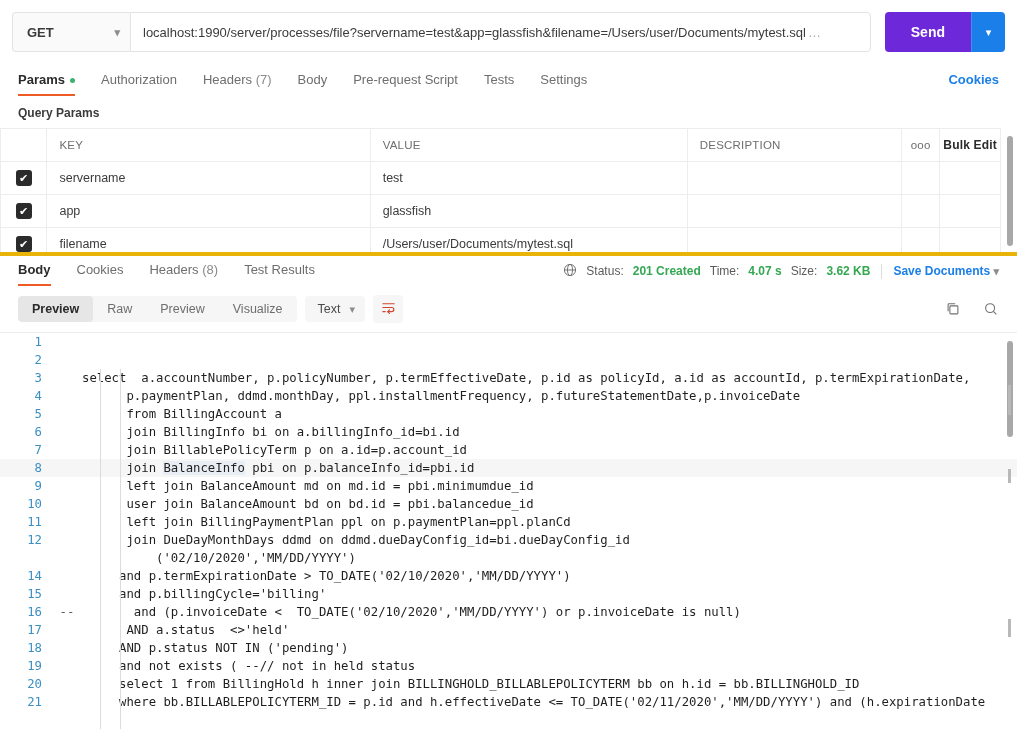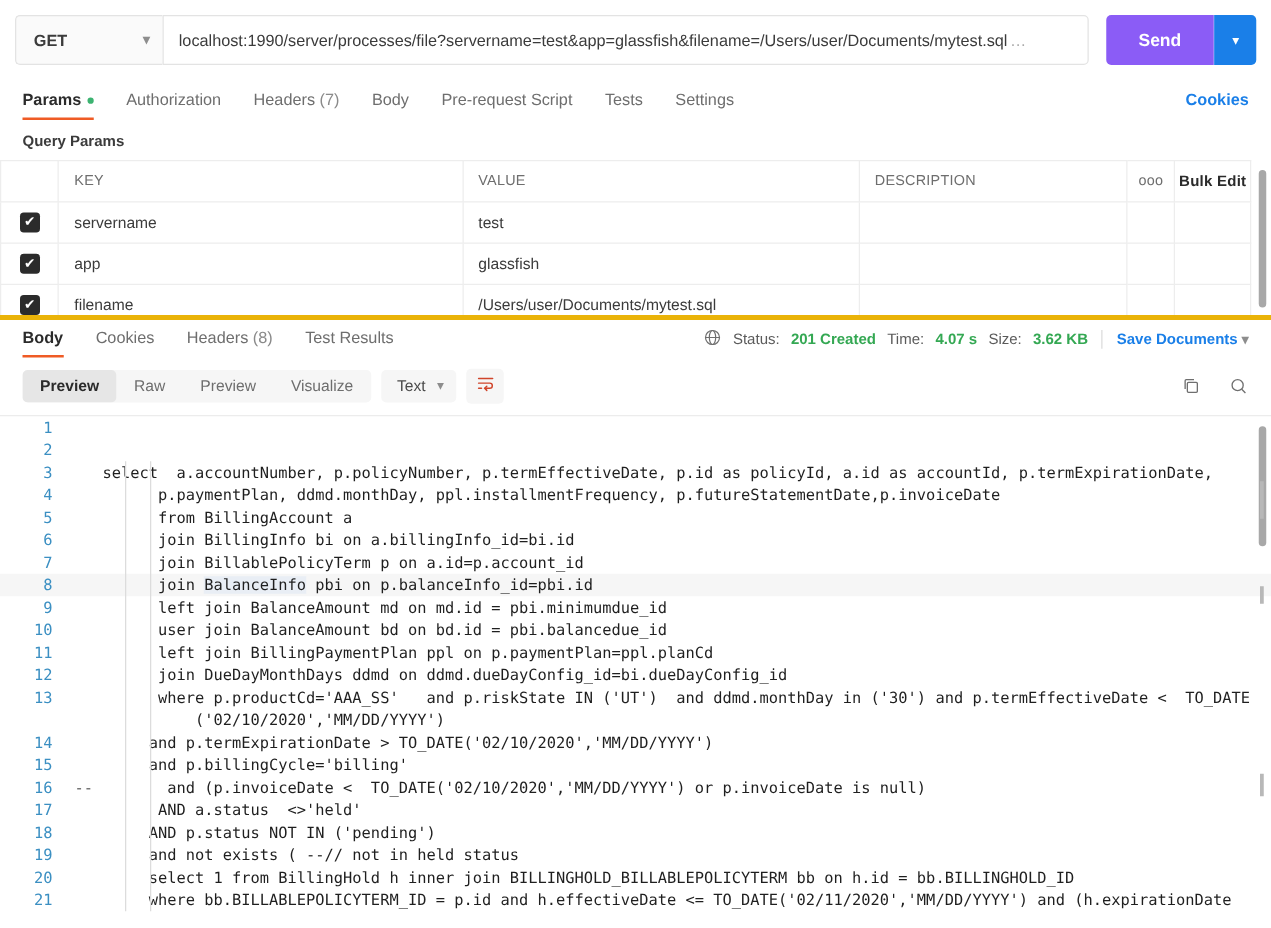--- a/index.html
+++ b/index.html
@@ -56,21 +56,21 @@
     overflow: hidden;
     cursor: text;
   }
   .url-ellipsis { color: #aaaaaa; padding-left: 2px; }
   .send-wrap {
     display: flex;
     margin-left: 14px;
     height: 40px;
   }
   .send-btn {
-    background: #8b5cf6;
+    background: #6d28d9;
     color: #ffffff;
     border: none;
     border-radius: 4px 0 0 4px;
     padding: 0 26px;
     font-size: 14px;
     font-weight: 700;
     font-family: "Liberation Sans", sans-serif;
     cursor: pointer;
   }
   .send-caret {
@@ -483,21 +483,20 @@
       <div class="code-row"><div class="ln">3</div><div class="fold"></div><div class="code-txt">select  a.accountNumber, p.policyNumber, p.termEffectiveDate, p.id as policyId, a.id as accountId, p.termExpirationDate,</div></div>
       <div class="code-row"><div class="ln">4</div><div class="fold"></div><div class="code-txt">      p.paymentPlan, ddmd.monthDay, ppl.installmentFrequency, p.futureStatementDate,p.invoiceDate</div></div>
       <div class="code-row"><div class="ln">5</div><div class="fold"></div><div class="code-txt">      from BillingAccount a</div></div>
       <div class="code-row"><div class="ln">6</div><div class="fold"></div><div class="code-txt">      join BillingInfo bi on a.billingInfo_id=bi.id</div></div>
       <div class="code-row"><div class="ln">7</div><div class="fold"></div><div class="code-txt">      join BillablePolicyTerm p on a.id=p.account_id</div></div>
       <div class="code-row hl"><div class="ln">8</div><div class="fold"></div><div class="code-txt">      join <span class="sel">BalanceInfo</span> pbi on p.balanceInfo_id=pbi.id</div></div>
       <div class="code-row"><div class="ln">9</div><div class="fold"></div><div class="code-txt">      left join BalanceAmount md on md.id = pbi.minimumdue_id</div></div>
       <div class="code-row"><div class="ln">10</div><div class="fold"></div><div class="code-txt">      user join BalanceAmount bd on bd.id = pbi.balancedue_id</div></div>
       <div class="code-row"><div class="ln">11</div><div class="fold"></div><div class="code-txt">      left join BillingPaymentPlan ppl on p.paymentPlan=ppl.planCd</div></div>
       <div class="code-row"><div class="ln">12</div><div class="fold"></div><div class="code-txt">      join DueDayMonthDays ddmd on ddmd.dueDayConfig_id=bi.dueDayConfig_id</div></div>
-      <div class="code-row"><div class="ln">13</div><div class="fold"></div><div class="code-txt">      where p.productCd='AAA_SS'   and p.riskState IN ('UT')  and ddmd.monthDay in ('30') and p.termEffectiveDate &lt;  TO_DATE</div></div>
       <div class="code-row"><div class="ln"></div><div class="fold"></div><div class="code-txt">          ('02/10/2020','MM/DD/YYYY')</div></div>
       <div class="code-row"><div class="ln">14</div><div class="fold"></div><div class="code-txt">     and p.termExpirationDate &gt; TO_DATE('02/10/2020','MM/DD/YYYY')</div></div>
       <div class="code-row"><div class="ln">15</div><div class="fold"></div><div class="code-txt">     and p.billingCycle='billing'</div></div>
       <div class="code-row"><div class="ln">16</div><div class="fold">--</div><div class="code-txt">       and (p.invoiceDate &lt;  TO_DATE('02/10/2020','MM/DD/YYYY') or p.invoiceDate is null)</div></div>
       <div class="code-row"><div class="ln">17</div><div class="fold"></div><div class="code-txt">      AND a.status  &lt;&gt;'held'</div></div>
       <div class="code-row"><div class="ln">18</div><div class="fold"></div><div class="code-txt">     AND p.status NOT IN ('pending')</div></div>
       <div class="code-row"><div class="ln">19</div><div class="fold"></div><div class="code-txt">     and not exists ( --// not in held status</div></div>
       <div class="code-row"><div class="ln">20</div><div class="fold"></div><div class="code-txt">     select 1 from BillingHold h inner join BILLINGHOLD_BILLABLEPOLICYTERM bb on h.id = bb.BILLINGHOLD_ID</div></div>
       <div class="code-row"><div class="ln">21</div><div class="fold"></div><div class="code-txt">     where bb.BILLABLEPOLICYTERM_ID = p.id and h.effectiveDate &lt;= TO_DATE('02/11/2020','MM/DD/YYYY') and (h.expirationDate</div></div>
       <div class="gcol" style="left: 100px; top: 36px; height: 360px;"></div>

